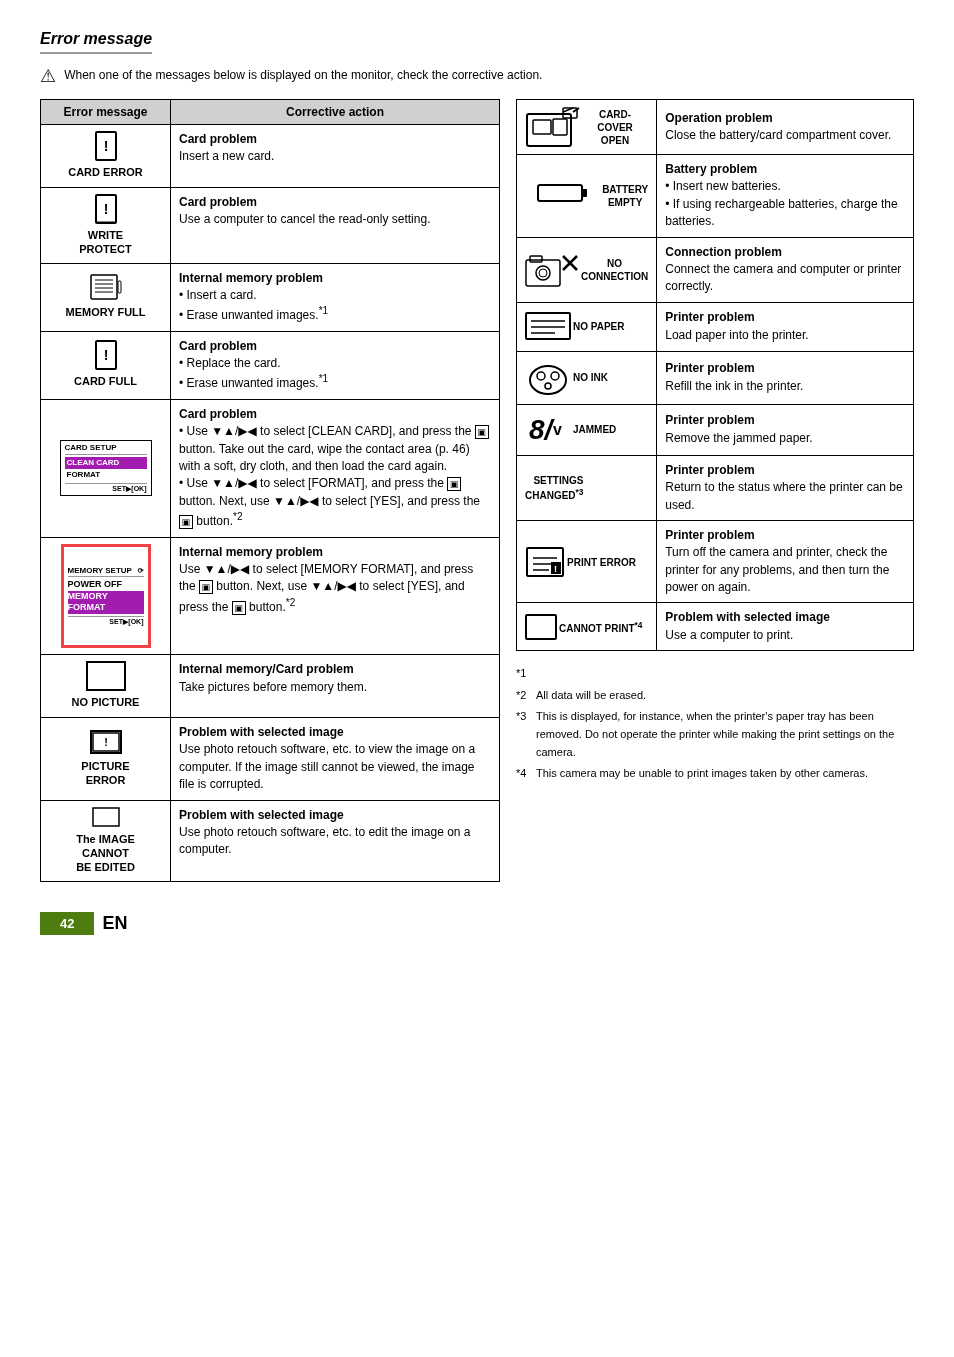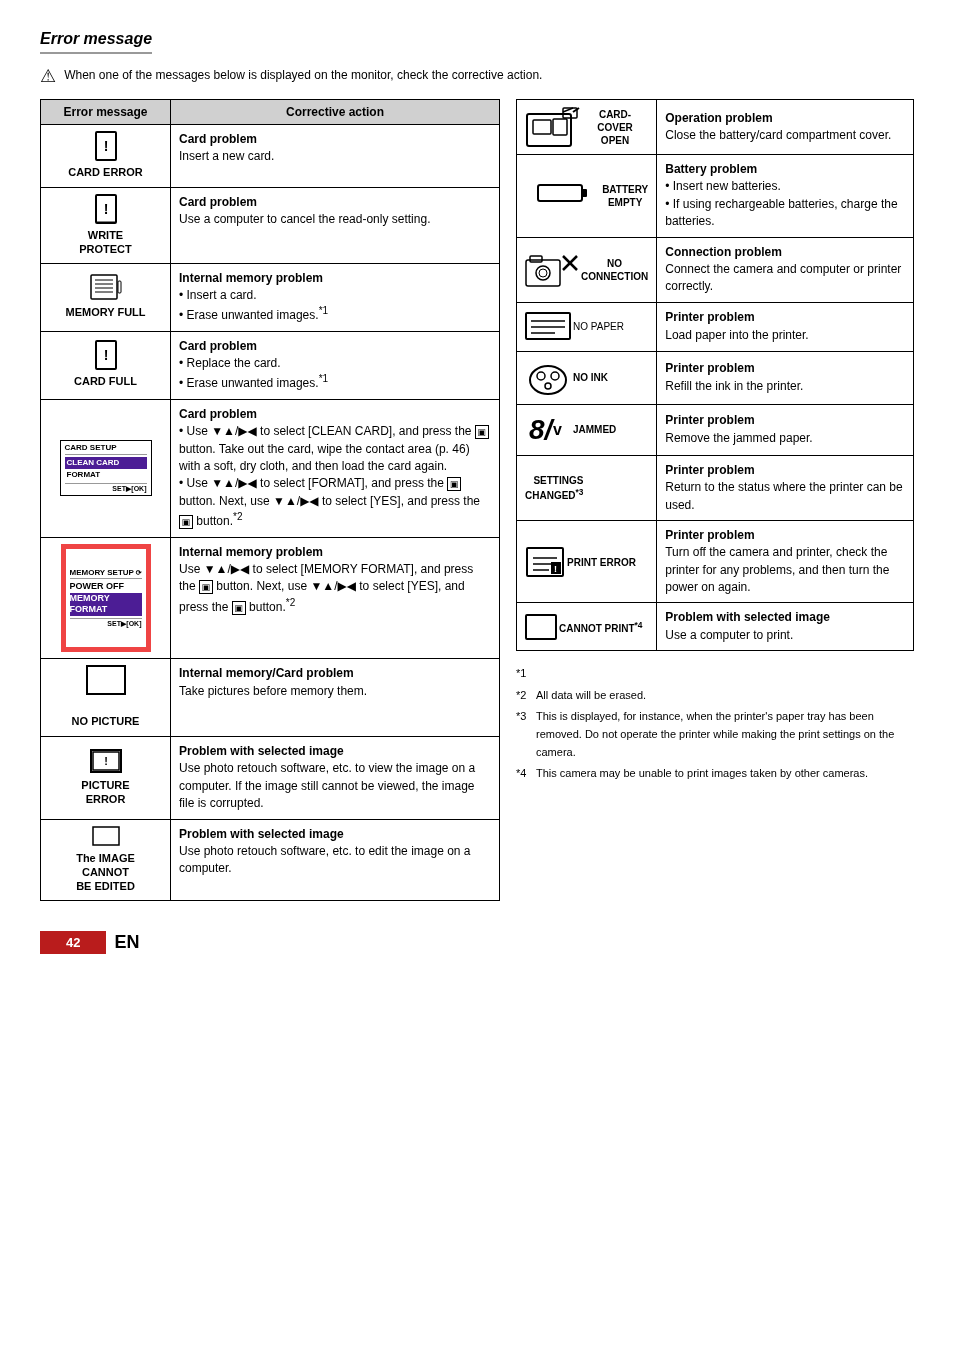--- a/index.html
+++ b/index.html
@@ -115,34 +115,34 @@
       border-bottom: 1px solid #999;
       margin-bottom: 2px;
     }
 
     .card-setup-icon .cs-row {
       font-size: 8px;
       padding: 1px 2px;
     }
 
     .cs-selected {
-      background: #4c1d95;
+      background: #a21caf;
       color: #fff;
     }
 
     .cs-footer {
       text-align: right;
       font-size: 7px;
       margin-top: 2px;
       border-top: 1px solid #999;
     }
 
     
     .memory-setup-icon {
-      border: 5px solid #ef4444;
+      border: 3px solid #ef4444;
       padding: 19px 4px;
       font-size: 9px;
       line-height: 1.3;
       text-align: left;
       width: 90px;
       margin: 0 auto;
     }
 
     .memory-setup-icon .ms-title {
       font-size: 8px;
@@ -219,23 +219,23 @@
 
     
     .page-footer {
       margin-top: 30px;
       display: flex;
       align-items: center;
       gap: 8px;
     }
 
     .page-number-box {
-      background: #b91c1c;
+      background: #4d7c0f;
       color: #fff;
-      padding: 4px 26px;
+      padding: 4px 20px;
       font-weight: bold;
       font-size: 13px;
     }
 
     .page-number-en {
       font-size: 18px;
       font-weight: bold;
     }
 
     
@@ -394,21 +394,21 @@
               <span class="menu-btn-icon">▣</span>
               button.<sup>*2</sup>
             </span>
           </td>
         </tr>
 
         <tr>
           <td>
             <div class="icon-box">
               <div class="no-picture-icon"></div>
-              <span style="font-size:11px;font-weight:bold;margin-top:17px;">NO PICTURE</span>
+              <span style="font-size:11px;font-weight:bold;margin-top:2px;">NO PICTURE</span>
             </div>
           </td>
           <td>
             <span class="problem-bold">Internal memory/Card problem</span><br>
             <span>Take pictures before memory them.</span>
           </td>
         </tr>
 
         <tr>
           <td>
@@ -511,21 +511,21 @@
 
           <tr>
             <td>
               <div class="right-icon-cell">
                 <svg width="46" height="36">
                   <rect x="1" y="4" width="44" height="26" rx="1" fill="none" stroke="#000" stroke-width="2"></rect>
                   <line x1="6" y1="12" x2="40" y2="12" stroke="#000" stroke-width="1.5"></line>
                   <line x1="6" y1="18" x2="40" y2="18" stroke="#000" stroke-width="1.5"></line>
                   <line x1="6" y1="24" x2="30" y2="24" stroke="#000" stroke-width="1.5"></line>
                 </svg>
-                <span style="font-size:10px;font-weight:normal;text-align:left;display:block;line-height:1.3;">NO PAPER</span>
+                <span style="font-size:10px;font-weight:bold;text-align:left;display:block;line-height:1.3;">NO PAPER</span>
               </div>
             </td>
             <td>
               <span class="problem-bold">Printer problem</span><br>
               <span>Load paper into the printer.</span>
             </td>
           </tr>
 
           <tr>
             <td>

